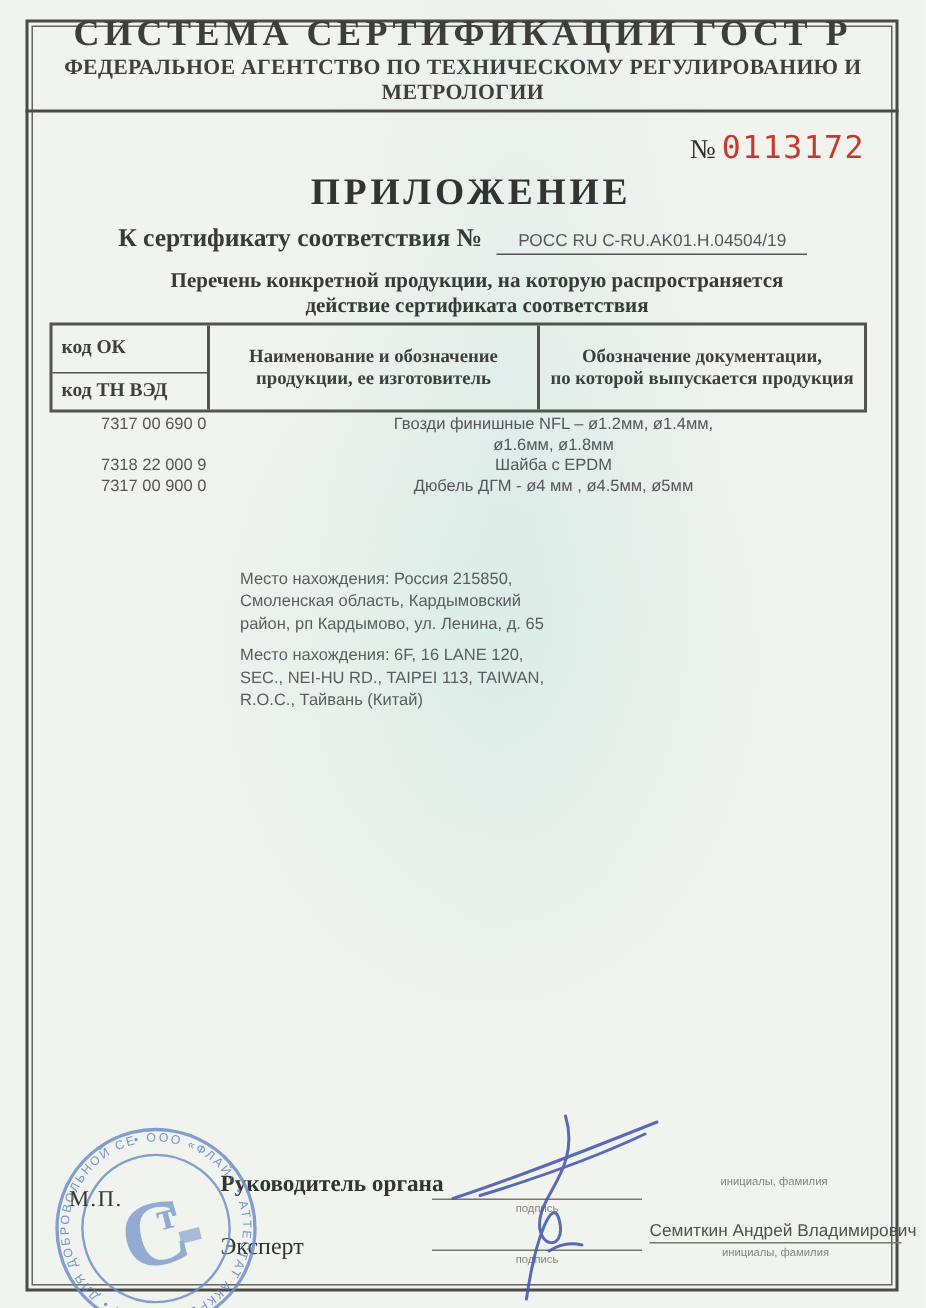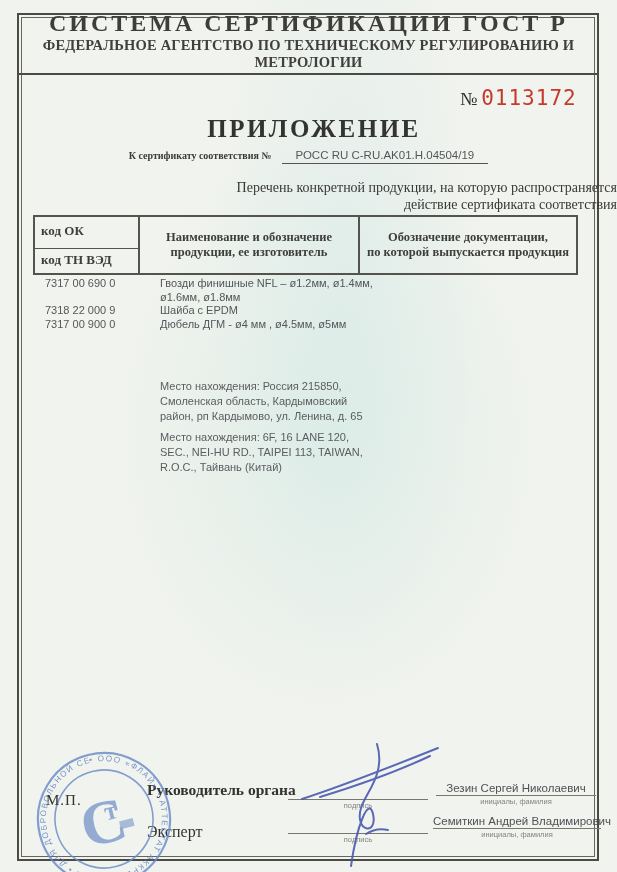--- a/index.html
+++ b/index.html
@@ -22,43 +22,43 @@
   .h-line2 { position:absolute; left:0; right:0; top:37px; text-align:center;
     font-size:14.5px; font-weight:bold; letter-spacing:0.2px; color:#403f3b; }
   .serial { position:absolute; top:86px; left:460px; white-space:nowrap; }
   .serial .no { font-size:18px; color:#2e2e2c; }
   .serial .digits { font-family:"DejaVu Sans Mono", monospace; font-size:21px;
     letter-spacing:1px; color:#c53a2c; }
   .doc-title { position:absolute; left:0; right:0; top:115px; text-align:center;
     font-size:25px; font-weight:bold; letter-spacing:2.5px; color:#33332f;padding-left:11px; }
   .cert-line { position:absolute; left:0; right:0; top:149px; display:flex;
     justify-content:center; align-items:baseline; gap:10px; }
-  .cert-label { font-size:10px; font-weight:bold; color:#3a3a36; }
+  .cert-label { font-size:17px; font-weight:bold; color:#3a3a36; }
   .cert-value { font-family:"Liberation Sans", sans-serif; font-size:11.5px;
     color:#55565a; border-bottom:1px solid #55544f; padding:0 14px 2px 14px; }
-  .subtitle { position:absolute; left:0; right:0; top:179px; text-align:right;
-    font-size:14px; font-weight:normal; line-height:17px; color:#393935;
+  .subtitle { position:absolute; left:0; right:0; top:179px; text-align:center;
+    font-size:14px; font-weight:bold; line-height:17px; color:#393935;
     white-space:pre-line;padding-left:19px; }
   
   .tbl-head { position:absolute; left:33px; top:215px; width:545px; height:60px;
     border:2px solid #55534d; display:flex; }
   .tbl-c1 { width:105px; border-right:2px solid #55534d; position:relative; }
   .tbl-c1-top { position:absolute; left:6px; top:6px; font-size:13px; font-weight:bold; color:#3e3e3a; }
   .tbl-c1-div { position:absolute; left:0; right:0; top:31px; border-top:1.5px solid #55534d; }
   .tbl-c1-bot { position:absolute; left:6px; top:35px; font-size:13px; font-weight:bold; color:#3e3e3a; }
   .tbl-c2 { width:220px; border-right:2px solid #55534d; display:flex;
     align-items:center; justify-content:center; text-align:center;
     font-size:12.5px; font-weight:bold; line-height:15px; color:#3e3e3a; white-space:pre-line; }
   .tbl-c3 { flex:1; display:flex; align-items:center; justify-content:center;
     text-align:center; font-size:12.5px; font-weight:bold; line-height:15px;
     color:#3e3e3a; white-space:pre-line; }
   .tbl-body { position:absolute; left:33px; top:277px; width:545px;
     font-family:"Liberation Sans", sans-serif; font-size:11px; line-height:13.5px;
     color:#55565a; }
-  .tbl-row { display:flex; }
+  .tbl-row { display:flex;text-align:center; }
   .tbl-row .code { width:127px; padding-left:12px; white-space:nowrap; }
   .tbl-row .product { flex:1; white-space:pre-line; }
   
   .details { position:absolute; left:160px; top:379px; width:230px;
     font-family:"Liberation Sans", sans-serif; font-size:11px; line-height:15px;
     color:#5b5c60; }
   .details p { white-space:pre-line; margin-bottom:6px; }
   
   .mp { position:absolute; left:46px; top:792px; font-size:15px; letter-spacing:1px;
     color:#35352f; z-index:3; }
@@ -165,21 +165,20 @@
   <div class="role2">Эксперт</div>
 
   <div class="sig-line l1">
     <div class="sig-caption">подпись</div>
   </div>
   <div class="sig-line l2">
     <div class="sig-caption">подпись</div>
   </div>
 
   <div class="name-block n1">
-    <div class="name-text">Зезин Сергей Николаевич</div>
     <div class="name-caption">инициалы, фамилия</div>
   </div>
   <div class="name-block n2">
     <div class="name-text">Семиткин Андрей Владимирович</div>
     <div class="name-caption">инициалы, фамилия</div>
   </div>
 
   <svg class="signature-svg" viewBox="0 0 175 134">
     <g fill="none" stroke="#4a5ab0" stroke-width="2" stroke-linecap="round" opacity="0.9">
       <path d="M 158 10 C 128 22, 62 48, 22 61"></path>

